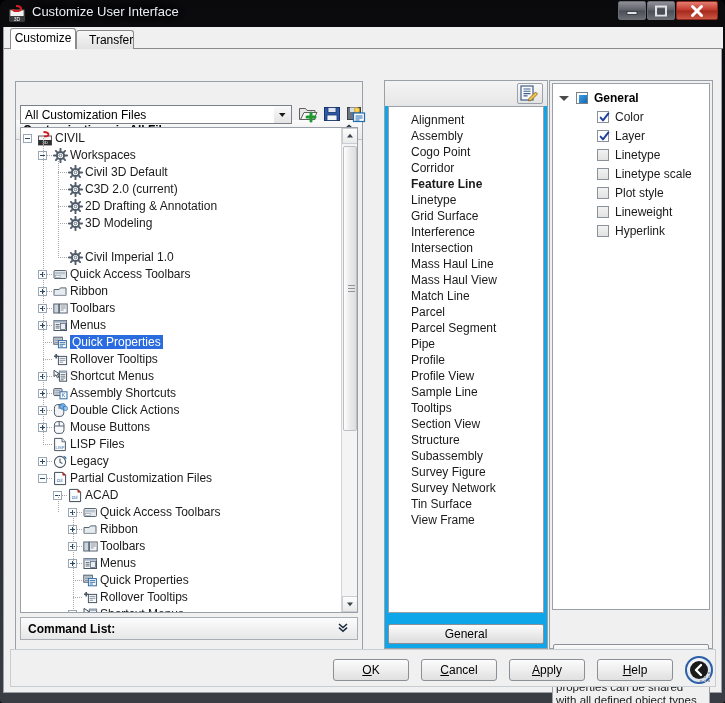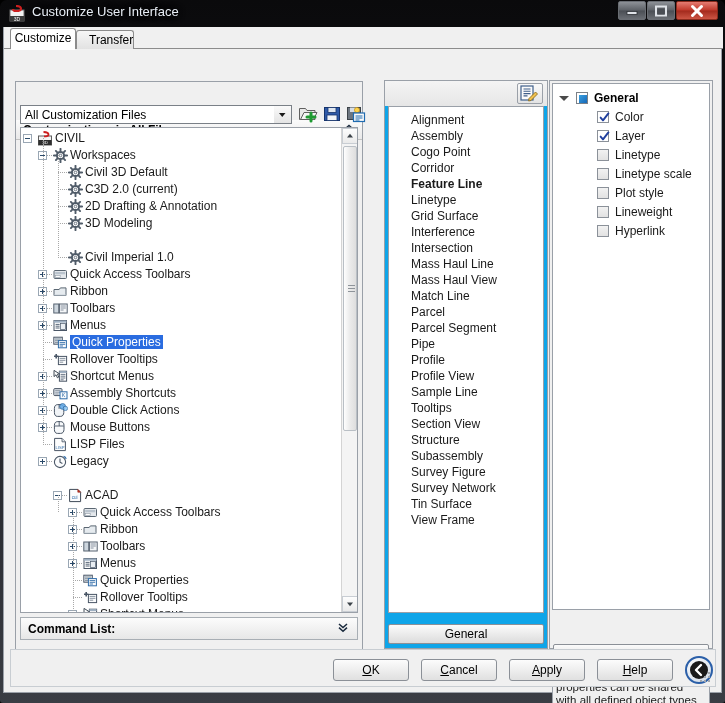--- a/index.html
+++ b/index.html
@@ -586,20 +586,30 @@
               </div>
               <div class="trow" style="top: 325px; width: 320px;">
                 <div class="dotline-h" style="left: 22px; top: 8px; width: 9px;"></div>
                 <div class="pm plus" style="left: 17px;"></div>
                 <span class="ticon" style="left: 32px;"><svg width="15" height="15" viewBox="0 0 15 15">
                     <circle cx="7" cy="8" r="5.6" fill="#fbfcfd" stroke="#4a5666" stroke-width="1.1"></circle>
                     <path d="M7 4.6 v3.6 l2.4 1.4" fill="none" stroke="#4a5666" stroke-width="1.1"></path>
                     <path d="M10.6 2.4 a3.4 3.4 0 0 1 2.6 2.4" fill="none" stroke="#2f6ca8" stroke-width="1.2"></path>
                   </svg></span>
                 <span class="tlabel" style="left: 49px;">Legacy</span>
+              </div>
+              <div class="trow" style="top: 342px; width: 320px;">
+                <div class="dotline-h" style="left: 22px; top: 8px; width: 9px;"></div>
+                <div class="pm" style="left: 17px;"></div>
+                <span class="ticon" style="left: 32px;"><svg width="15" height="15" viewBox="0 0 15 15">
+                    <path d="M1.6 1.4 h8.2 l2.8 2.8 v9.4 h-11 z" fill="#fbfcfd" stroke="#3f4a58"></path>
+                    <path d="M9.8 1.4 v2.8 h2.8 z" fill="#cc3322" stroke="#8d1f14" stroke-width="0.6"></path>
+                    <text x="6.6" y="10.6" font-size="4.6" fill="#2f6ca8" text-anchor="middle" font-family="Liberation Sans, sans-serif">cui</text>
+                  </svg></span>
+                <span class="tlabel" style="left: 49px;">Partial Customization Files</span>
               </div>
               <div class="trow" style="top: 359px; width: 320px; text-align: right;">
                 <div class="dotline-h" style="left: 37px; top: 8px; width: 9px;"></div>
                 <div class="pm" style="left: 32px;"></div>
                 <span class="ticon" style="left: 47px;"><svg width="15" height="15" viewBox="0 0 15 15">
                     <path d="M1.6 1.4 h8.2 l2.8 2.8 v9.4 h-11 z" fill="#fbfcfd" stroke="#3f4a58"></path>
                     <path d="M9.8 1.4 v2.8 h2.8 z" fill="#cc3322" stroke="#8d1f14" stroke-width="0.6"></path>
                     <text x="6.6" y="10.6" font-size="4.6" fill="#2f6ca8" text-anchor="middle" font-family="Liberation Sans, sans-serif">cui</text>
                   </svg></span>
                 <span class="tlabel" style="left: 64px;">ACAD</span>

